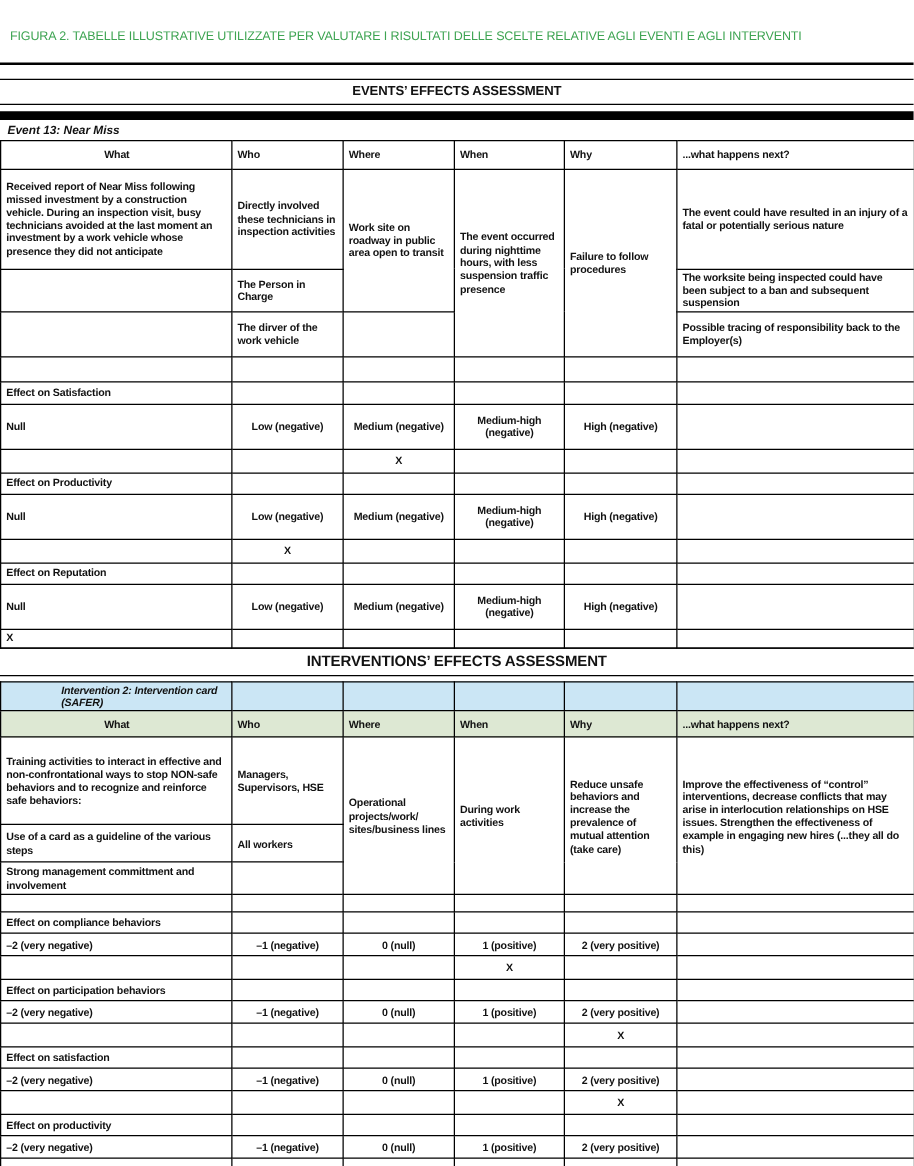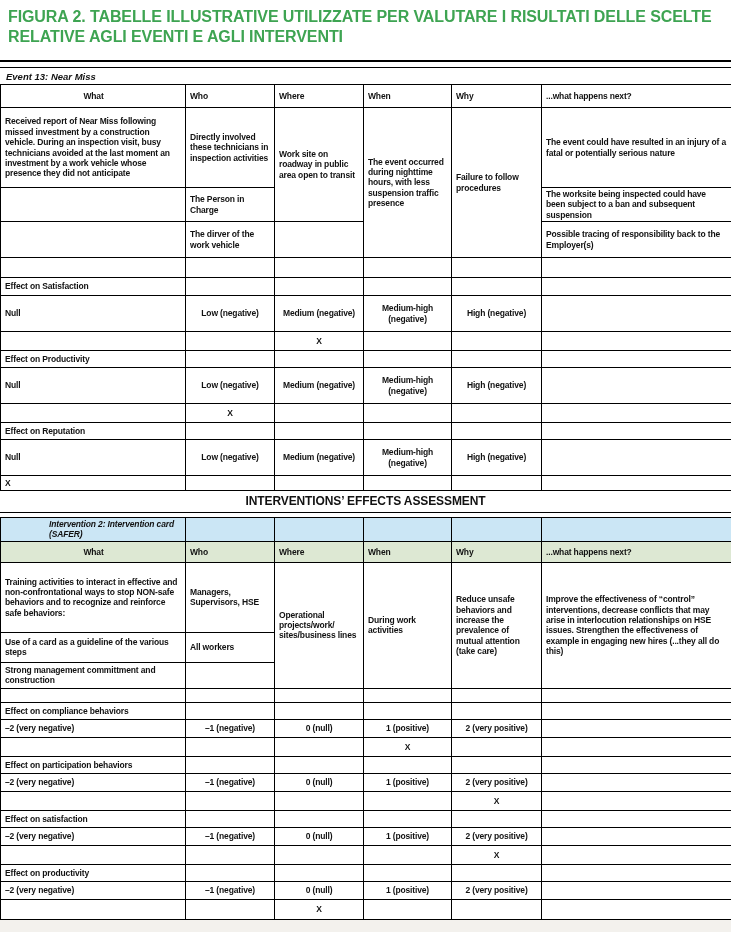--- a/index.html
+++ b/index.html
@@ -2,31 +2,31 @@
 <html><head>
 <meta charset="utf-8">
 <style>
   html,body{margin:0;padding:0;}
   body{
     width:731px;height:933px;overflow:hidden;background:#ffffff;
     font-family:"Liberation Sans", sans-serif;color:#121212;
   }
   .page{width:731px;height:933px;position:relative;background:#fff;}
   .fig-title{
-    padding:7px 8px 0 8px;color:#3EA452;font-weight:bold;font-size:16px;
+    padding:24px 8px 0 8px;color:#3EA452;font-weight:normal;font-size:10px;
     letter-spacing:-0.1px;line-height:1.25;
   }
   .top-rule{border-top:2px solid #000;margin-top:13px;}
   .banner{
     margin-top:11px;border-top:1.5px solid #000;border-bottom:1.5px solid #000;
     text-align:center;font-weight:bold;font-size:10.5px;padding:3px 0 4px 0;
     letter-spacing:-0.1px;
   }
   .event-label{
-    margin-top:5px;border-top:1px solid #000000;font-style:italic;font-weight:bold;
+    margin-top:5px;border-top:7px solid #000000;font-style:italic;font-weight:bold;
     font-size:9.5px;padding:3px 0 2px 6px;
   }
   table.grid{border-collapse:collapse;width:731px;table-layout:fixed;}
   table.grid td{
     border:1px solid #000;padding:1px 4px;font-weight:bold;font-size:8.5px;
     line-height:1.22;letter-spacing:-0.15px;vertical-align:middle;
     overflow-wrap:anywhere;
   }
   td.hd{font-size:9.5px;}
   td.hd.left{text-align:center;padding-left:5px;}
@@ -45,20 +45,21 @@
   .c0{width:185px;} .c1{width:89px;} .c2{width:89px;} .c3{width:88px;} .c4{width:90px;} .c5{width:190px;}
 </style>
 </head>
 <body>
 
 <div class="page">
 
   <div class="fig-title">FIGURA 2. TABELLE ILLUSTRATIVE UTILIZZATE PER VALUTARE I RISULTATI DELLE SCELTE RELATIVE AGLI EVENTI E AGLI INTERVENTI</div>
   <div class="top-rule"></div>
 
+  <div class="banner">EVENTS’ EFFECTS ASSESSMENT</div>
   <div class="event-label">Event 13: Near Miss</div>
 
   <table class="grid">
     <colgroup>
         <col class="c0">
         <col class="c1">
         <col class="c2">
         <col class="c3">
         <col class="c4">
         <col class="c5">
@@ -212,21 +213,21 @@
       <td rowspan="3">Operational projects/work/ sites/business lines</td>
       <td rowspan="3">During work activities</td>
       <td rowspan="3">Reduce unsafe behaviors and increase the prevalence of mutual attention (take care)</td>
       <td rowspan="3">Improve the effectiveness of “control” interventions, decrease conflicts that may arise in interlocution relationships on HSE issues. Strengthen the effectiveness of example in engaging new hires (...they all do this)</td>
     </tr>
     <tr style="height:30px">
       <td class="vtop">Use of a card as a guideline of the various steps</td>
       <td class="vtop">All workers</td>
     </tr>
     <tr style="height:26px">
-      <td class="vtop">Strong management committment and construction</td>
+      <td class="vtop">Strong management committment and involvement</td>
       <td></td>
     </tr>
     <tr style="height:14px">
       <td></td>
           <td></td>
           <td></td>
           <td></td>
           <td></td>
           <td></td>
     </tr>

